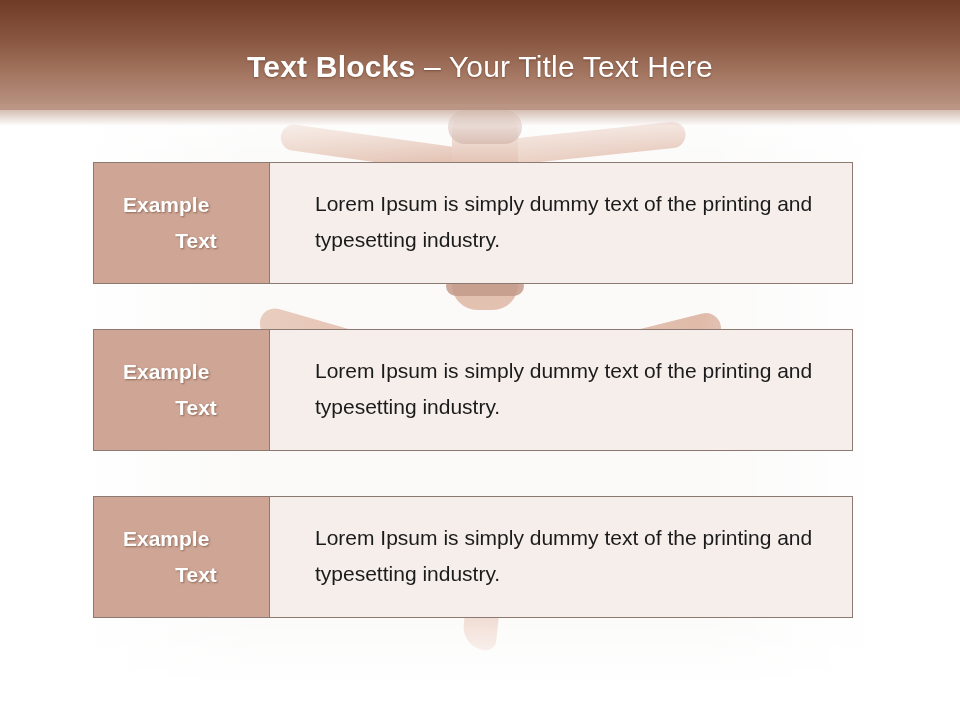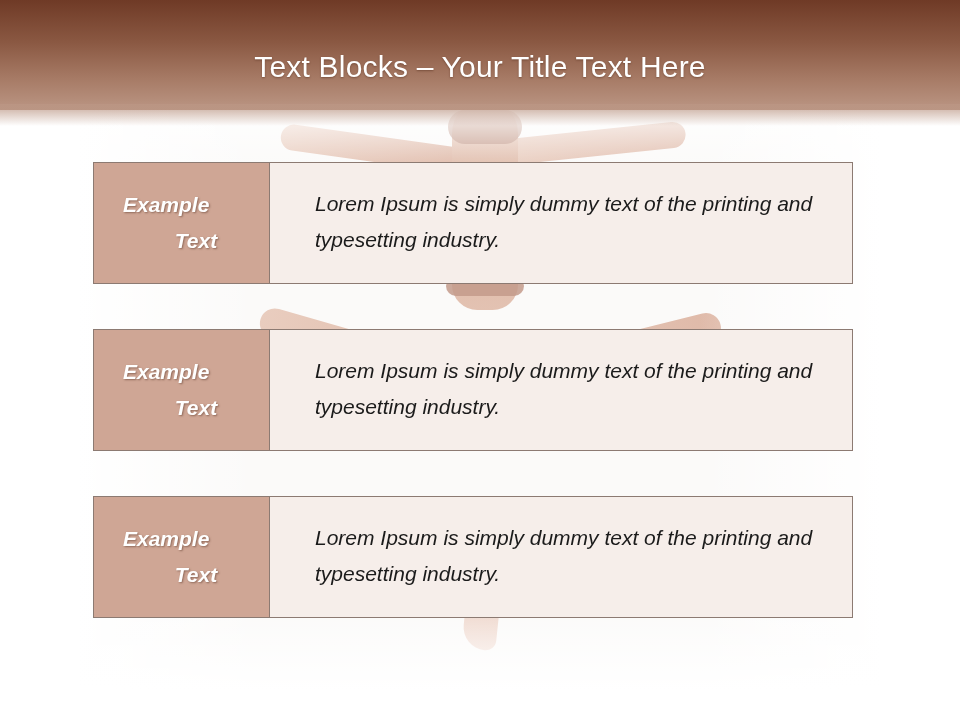--- a/index.html
+++ b/index.html
@@ -169,33 +169,32 @@
   }
   .title {
     font-size: 30px;
     color: #ffffff;
     letter-spacing: .2px;
     text-shadow: 0 1px 2px rgba(70,35,20,.45);
     white-space: nowrap;
     margin-top: 24px;
   }
   .title .strong {
-    font-weight: normal;
+    font-weight: bold;
   }
   .title .light {
     font-weight: normal;
   }
 
   
   .rows {
     position: absolute;
     left: 93px;
     top: 162px;
     width: 760px;
-    font-style: italic;
   }
   .row {
     display: flex;
     align-items: stretch;
     height: 122px;
     margin-bottom: 45px;
     border: 1px solid #8c7a72;
     box-sizing: border-box;
     background: #f6eeea;
   }

